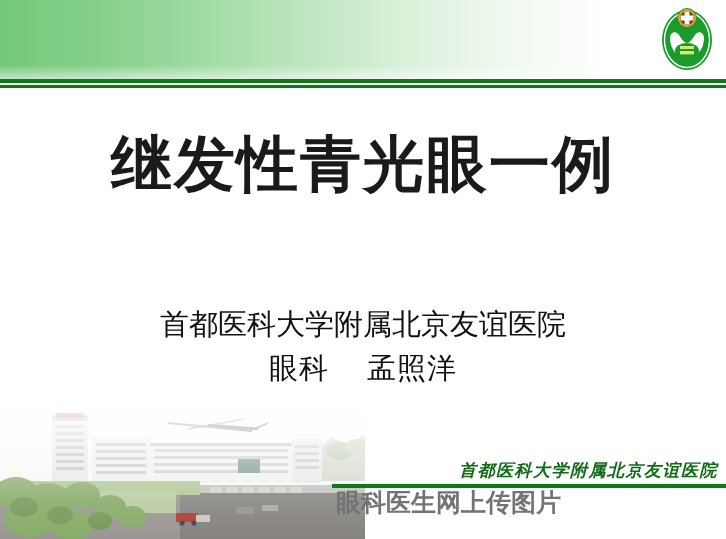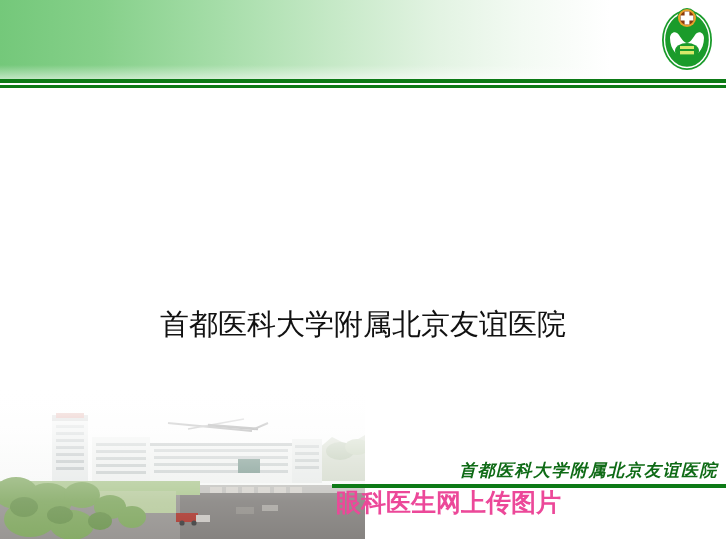--- a/index.html
+++ b/index.html
@@ -162,21 +162,21 @@
   }
 
   
   .watermark {
     position: absolute;
     left: 336px;
     top: 486px;
     font-family: "DejaVu Sans", "Liberation Sans", sans-serif;
     font-size: 25px;
     font-weight: bold;
-    color: #ec4899;
+    color: #737373;
     letter-spacing: 0px;
     white-space: nowrap;
     text-align: right;
   }
 </style>
 </head>
 <body>
 
 <div class="slide">
 
@@ -193,23 +193,25 @@
       <ellipse cx="27" cy="45" rx="12" ry="8" fill="#1a9b2b"></ellipse>
       <rect x="20" y="40" width="14" height="3" fill="#d8e86a"></rect>
       <rect x="20" y="45" width="14" height="3.4" fill="#d8e86a"></rect>
       <circle cx="27" cy="12" r="10" fill="#1a9b2b"></circle>
       <circle cx="27" cy="12" r="9" fill="#e8a22c"></circle>
       <circle cx="27" cy="12" r="7" fill="#8a3a10"></circle>
       <path d="M24.6 5.6 h4.8 v4.0 h4.0 v4.8 h-4.0 v4.0 h-4.8 v-4.0 h-4.0 v-4.8 h4.0 Z" fill="#ffffff"></path>
     </svg>
   </div>
 
+  <div class="title">继发性青光眼一例</div>
 
   <div class="subtitle">
     <div>首都医科大学附属北京友谊医院</div>
+    <div class="subtitle-line2"><span>眼科</span><span class="sub-gap"></span><span>孟照洋</span></div>
   </div>
 
   <div class="photo">
     <svg width="365" height="150" viewBox="0 0 365 150" xmlns="http://www.w3.org/2000/svg">
       <defs>
         <linearGradient id="fade" x1="0" y1="0" x2="0" y2="1">
           <stop offset="0%" stop-color="#ffffff" stop-opacity="1"></stop>
           <stop offset="22%" stop-color="#ffffff" stop-opacity="0.82"></stop>
           <stop offset="48%" stop-color="#ffffff" stop-opacity="0.42"></stop>
           <stop offset="75%" stop-color="#ffffff" stop-opacity="0.16"></stop>

